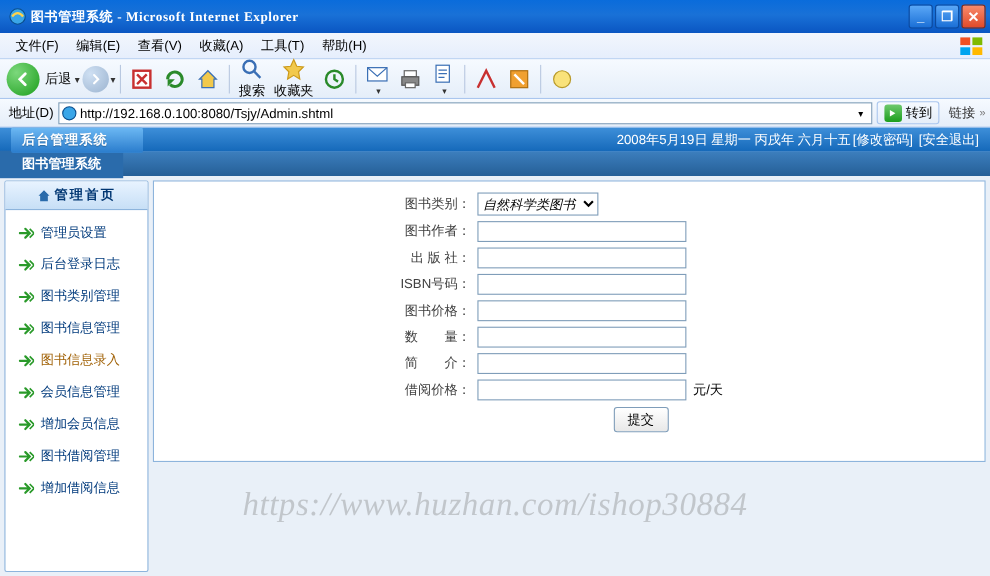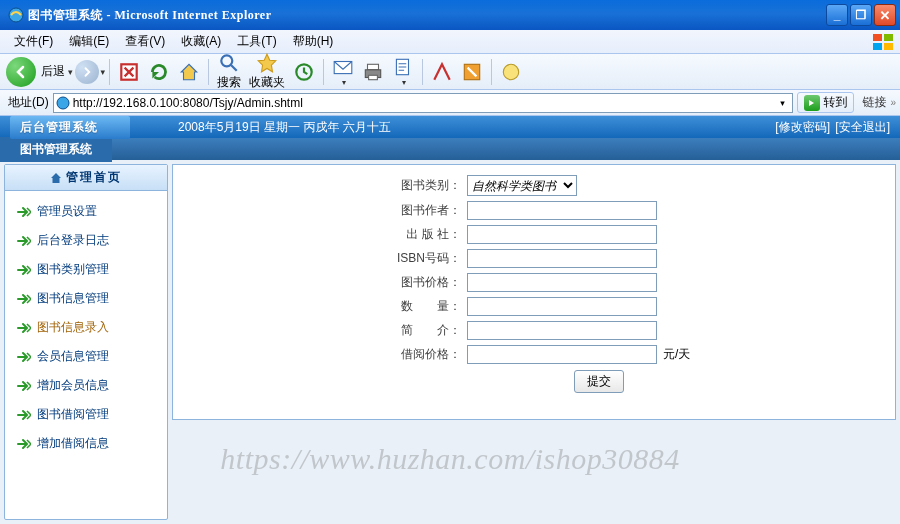--- a/index.html
+++ b/index.html
@@ -38,32 +38,32 @@
 .addressbar .url-wrap .ie-small { width: 14px; height: 14px; margin-right: 3px; }
 .addressbar input { flex: 1; border: none; outline: none; font-size: 12px; font-family: "Tahoma", sans-serif; }
 .addressbar .url-drop { width: 16px; text-align: center; color: #000; font-size: 9px; }
 .go-btn { display: flex; align-items: center; background: linear-gradient(to bottom, #f6faff, #e5eef9); border: 1px solid #aac6ee; border-radius: 3px; padding: 1px 6px; margin: 0 4px; }
 .go-btn .go-icon { width: 16px; height: 16px; background: linear-gradient(to bottom, #6ec96e, #1c9e1c); border-radius: 3px; display: flex; align-items: center; justify-content: center; margin-right: 3px; }
 .links { padding: 0 4px; color: #333; }
 
 
 .app-header { background: linear-gradient(to bottom, #3e8fd9 0%, #1468b9 100%); height: 22px; display: flex; align-items: center; color: #fff; font-size: 12px; padding: 0 10px; }
 .app-header .brand { background: linear-gradient(to bottom, #6cb8f3, #2a7ccc); padding: 3px 14px 3px 10px; border-radius: 2px; font-weight: bold; font-family: Liberation Sans, sans-serif; text-shadow: 0 1px 1px rgba(0,0,0,0.25); letter-spacing: 1px; border-right: 18px solid transparent; position: relative; }
-.app-header .date { flex: 1; text-align: left; padding-left: 48px; }
+.app-header .date { flex: 1; text-align: right; }
 .app-header .right-links span { margin-left: 2px; cursor: pointer; }
 
 
 .sub-header { background: linear-gradient(to bottom, #3c7ebd, #255f97); color: #fff; height: 22px; display: flex; align-items: center; padding: 0 0; font-weight: bold; }
 .sub-header .tab { background: linear-gradient(to right, #2a6bab, #2a6bab); padding: 4px 20px; font-family: "SimHei", sans-serif; }
 
 
 .main { display: flex; background: #e9f0f8; height: calc(524px - 30px - 24px - 36px - 26px - 22px - 22px); }
 
 
-.sidebar { width: 164px; background: #fff; border: 1px solid #8db4dc; margin: 4px; border-radius: 2px; }
+.sidebar { width: 131px; background: #fff; border: 1px solid #8db4dc; margin: 4px; border-radius: 2px; }
 .side-head { background: linear-gradient(to bottom, #e8f3ff, #c7dff6); height: 26px; display: flex; align-items: center; justify-content: center; border-bottom: 1px solid #8db4dc; color: #003672; font-weight: bold; letter-spacing: 2px; }
 .side-list { padding: 6px 0; }
 .side-item { display: flex; align-items: center; padding: 6px 8px 6px 12px; cursor: pointer; color: #003a7c; }
 .side-item .arrow { width: 14px; height: 12px; margin-right: 6px; }
 .side-item.active { color: #a16207; }
 
 
 .content { flex: 1; margin: 4px 4px 4px 0; }
 .panel { background: #fff; border: 1px solid #8db4dc; padding: 10px 14px; min-height: 256px; }
 .form-row { display: flex; align-items: center; margin-bottom: 5px; }

